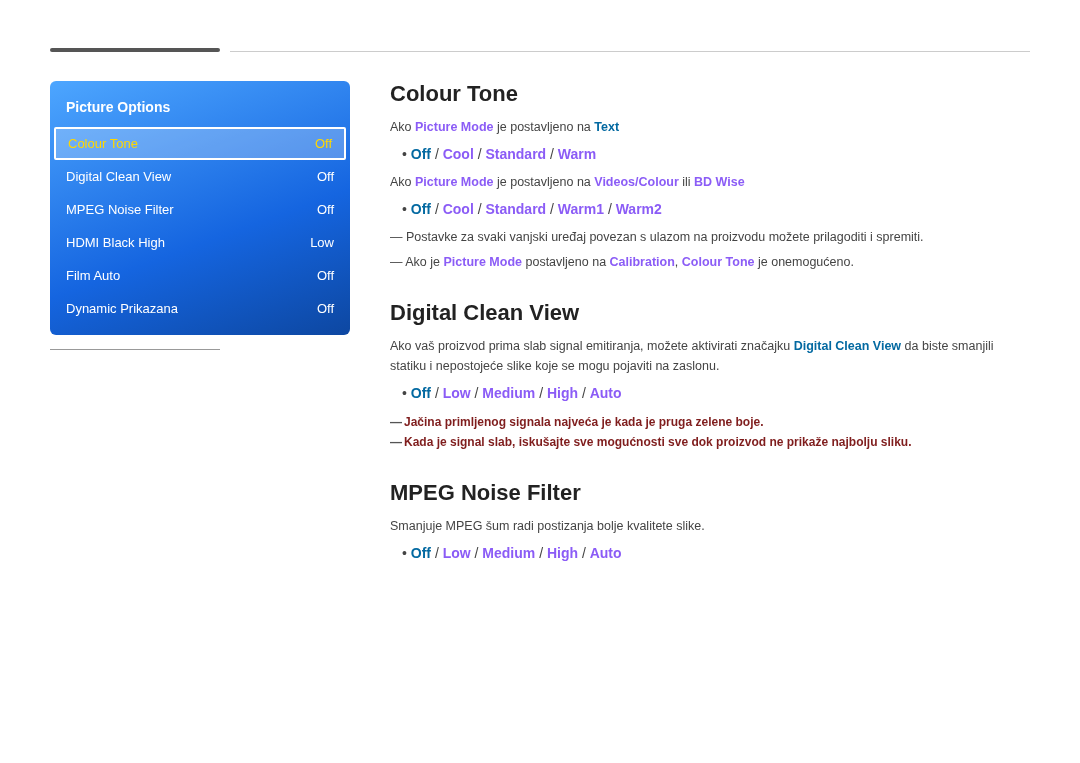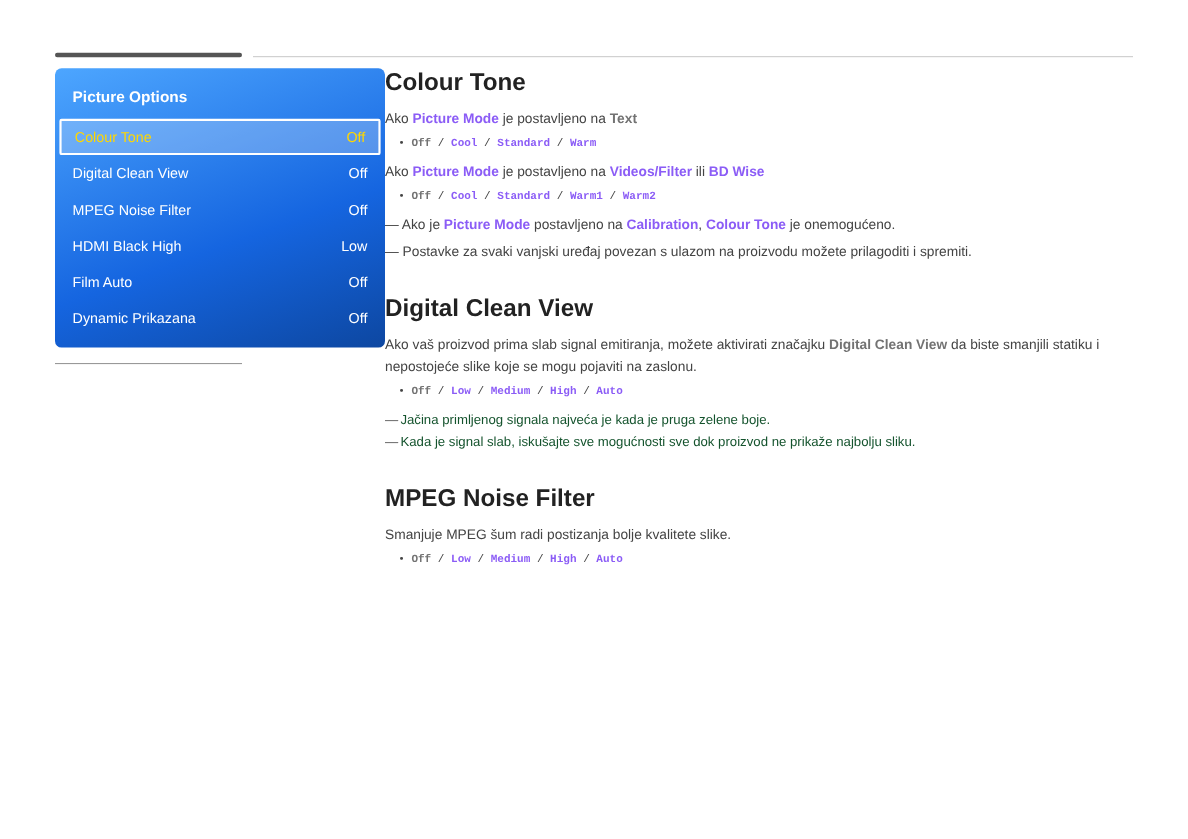--- a/index.html
+++ b/index.html
@@ -32,21 +32,22 @@
     .top-bar-line-right {
       flex: 1;
       height: 1px;
       background: #ccc;
       margin-left: 10px;
     }
 
     .main-content {
       display: flex;
       padding: 0 50px;
-      margin-top: 2px;
+      gap: 40px;
+      margin-top: 21px;
     }
 
     
     .left-panel {
       width: 300px;
       flex-shrink: 0;
     }
 
     .picture-options-box {
       background: linear-gradient(160deg, #4da6ff 0%, #1565e0 60%, #0d47a1 100%);
@@ -134,53 +135,53 @@
       line-height: 1.6;
     }
 
     .bullet-list {
       list-style: none;
       padding-left: 12px;
       margin-bottom: 5px;
     }
 
     .bullet-list li {
-      font-size: 10px;
+      font-size: 14px;
       color: #444;
       line-height: 1.8;
-      font-family: Liberation Mono, monospace;
     }
 
     .bullet-list li::before {
       content: '• ';
       color: #444;
     }
 
     .dash-list {
       list-style: none;
       padding-left: 0;
     }
 
     .dash-list li {
       font-size: 12px;
-      color: #14532d;
+      color: #7f1d1d;
       line-height: 1.7;
       padding-left: 14px;
       position: relative;
+      font-weight: bold;
     }
 
     .dash-list li::before {
       content: '—';
       position: absolute;
       left: 0;
       color: #555;
     }
 
     .highlight-orange {
-      color: #737373;
+      color: #0369a1;
       font-weight: bold;
     }
 
     .highlight-blue {
       color: #8b5cf6;
       font-weight: bold;
     }
   </style>
 </head>
 <body>
@@ -236,32 +237,32 @@
       <div class="section-title">Colour Tone</div>
       <div class="section-text">
         Ako <span class="highlight-blue">Picture Mode</span> je postavljeno na <span class="highlight-orange">Text</span>
       </div>
       <ul class="bullet-list">
         <li>
           <span class="highlight-orange">Off</span> / <span class="highlight-blue">Cool</span> / <span class="highlight-blue">Standard</span> / <span class="highlight-blue">Warm</span>
         </li>
       </ul>
       <div class="section-text">
-        Ako <span class="highlight-blue">Picture Mode</span> je postavljeno na <span class="highlight-blue">Videos/Filter</span> ili <span class="highlight-blue">BD Wise</span>
+        Ako <span class="highlight-blue">Picture Mode</span> je postavljeno na <span class="highlight-blue">Videos/Colour</span> ili <span class="highlight-blue">BD Wise</span>
       </div>
       <ul class="bullet-list">
         <li>
           <span class="highlight-orange">Off</span> / <span class="highlight-blue">Cool</span> / <span class="highlight-blue">Standard</span> / <span class="highlight-blue">Warm1</span> / <span class="highlight-blue">Warm2</span>
         </li>
       </ul>
       <div class="section-text">
+        ― Postavke za svaki vanjski uređaj povezan s ulazom na proizvodu možete prilagoditi i spremiti.
+      </div>
+      <div class="section-text">
         ― Ako je <span class="highlight-blue">Picture Mode</span> postavljeno na <span class="highlight-blue">Calibration</span>, <span class="highlight-blue">Colour Tone</span> je onemogućeno.
-      </div>
-      <div class="section-text">
-        ― Postavke za svaki vanjski uređaj povezan s ulazom na proizvodu možete prilagoditi i spremiti.
       </div>
     </div>
 
     <div class="section">
       <div class="section-title">Digital Clean View</div>
       <div class="section-text">
         Ako vaš proizvod prima slab signal emitiranja, možete aktivirati značajku <span class="highlight-orange">Digital Clean View</span> da biste smanjili statiku i nepostojeće slike koje se mogu pojaviti na zaslonu.
       </div>
       <ul class="bullet-list">
         <li>

